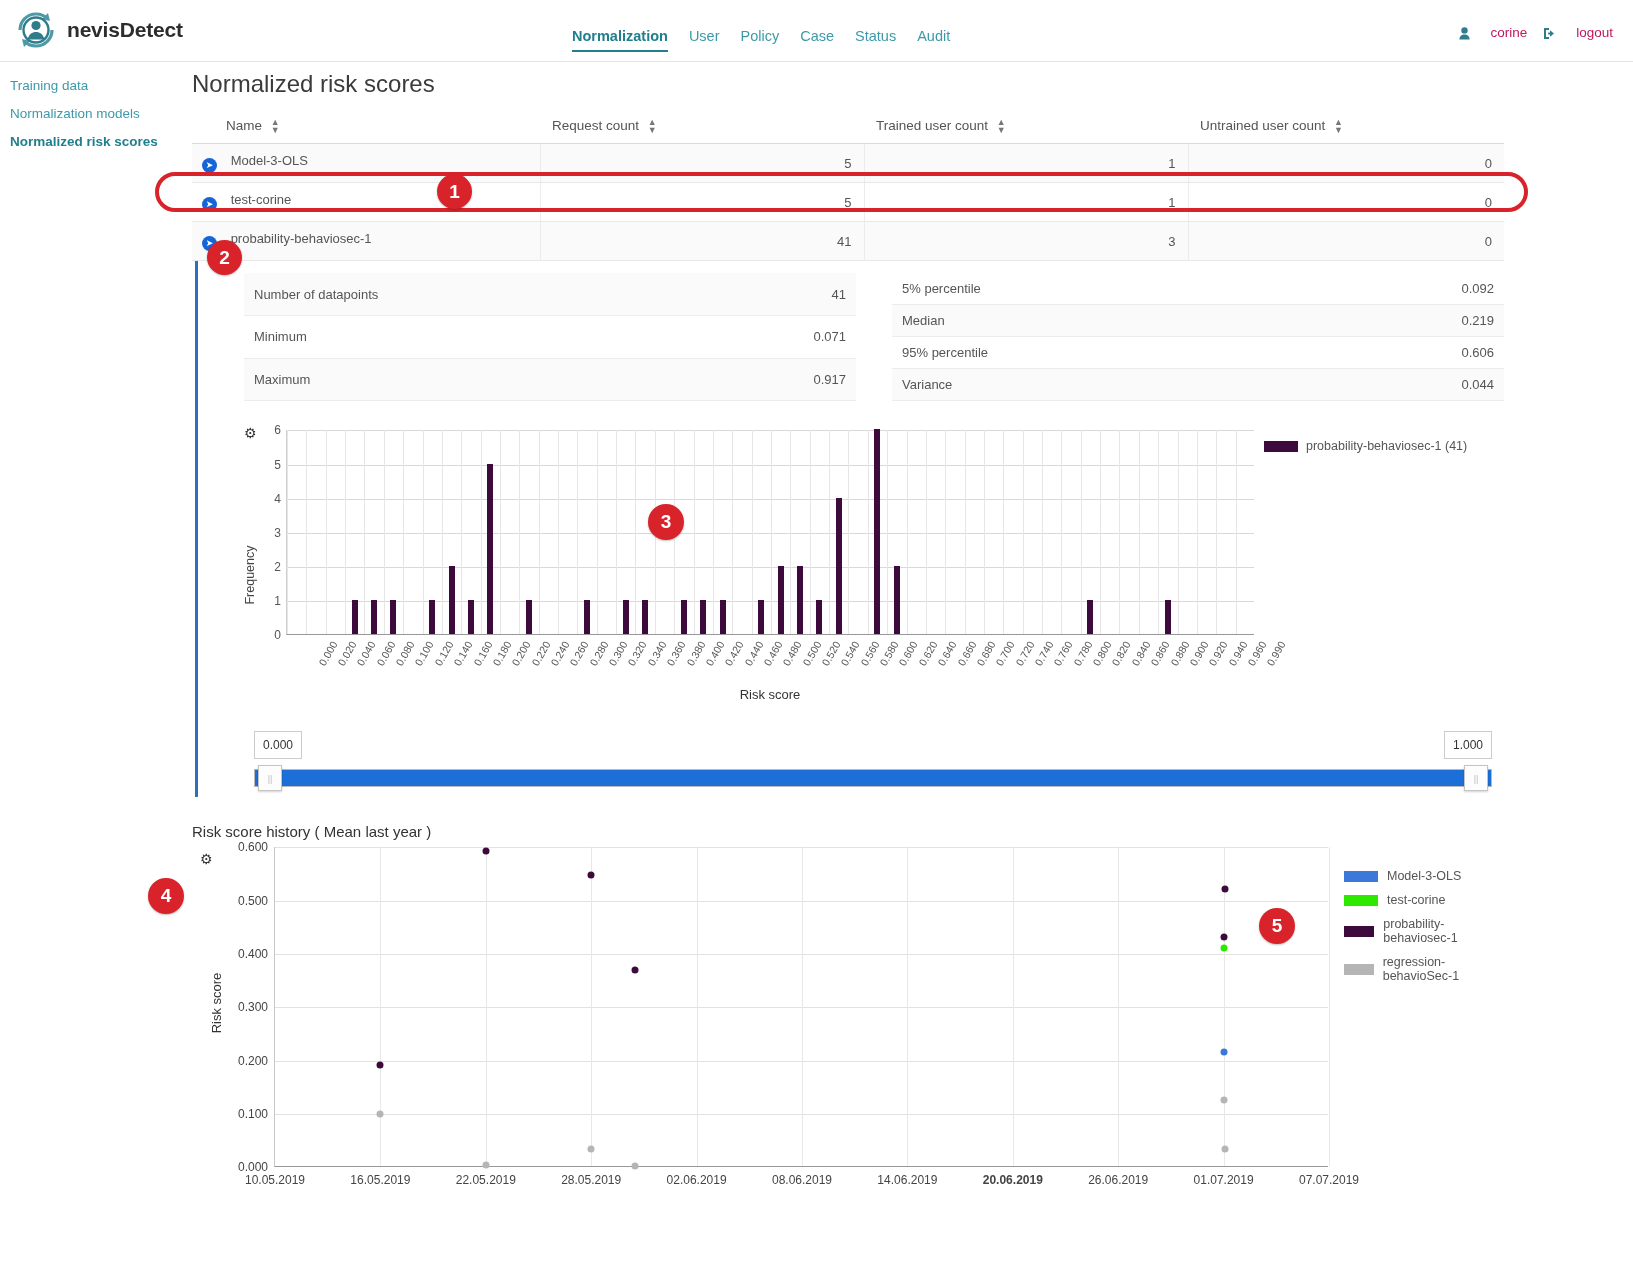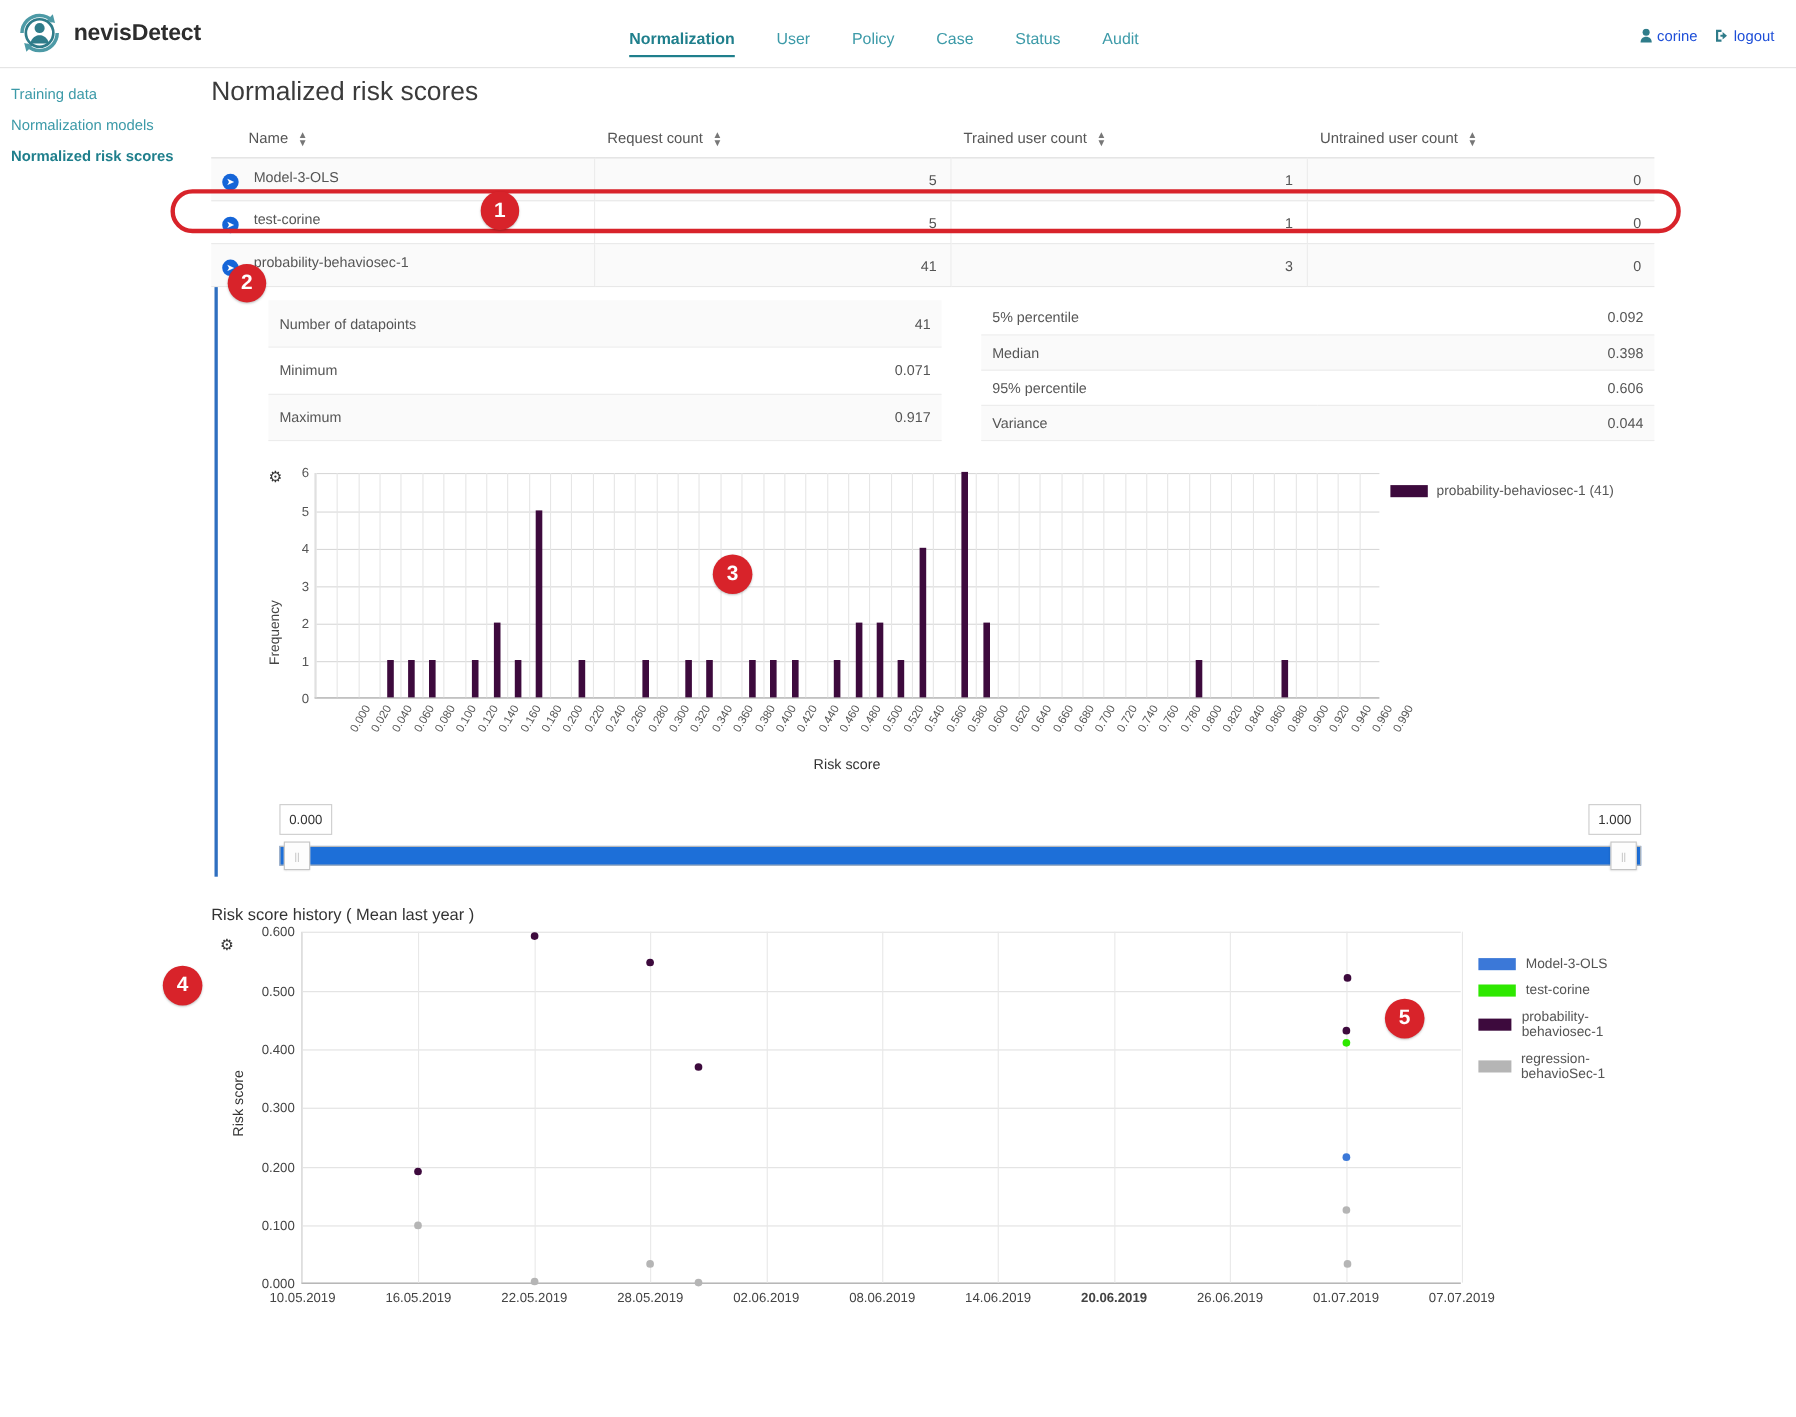--- a/index.html
+++ b/index.html
@@ -15,28 +15,28 @@
   }
 
   
   .topbar{
     position:absolute; left:0; top:0; width:1633px; height:62px;
     background:#fff; border-bottom:1px solid #e3e3e3;
   }
   .brand{ position:absolute; left:14px; top:8px; display:flex; align-items:center; gap:9px;}
   .brand-logo{ width:44px; height:44px; position:relative;}
   .brand-name{ font-size:21px; font-weight:bold; color:#2d2d2d; letter-spacing:-0.2px;}
-  .mainnav{ position:absolute; left:572px; top:28px; display:flex; gap:38px;text-align:right; }
+  .mainnav{ position:absolute; left:572px; top:28px; display:flex; gap:21px;text-align:right; }
   .mainnav a{
     font-size:14.5px; color:#3c9aa8; text-decoration:none; padding-bottom:6px;
     display:inline-block;
   }
   .mainnav a.active{ color:#1f7f8c; font-weight:bold; border-bottom:2.5px solid #1f7f8c; }
   .userbox{ position:absolute; right:20px; top:25px; display:flex; gap:16px; align-items:center; font-size:13.5px;}
-  .userbox a{ color:#1d4ed8; text-decoration:none; display:flex; align-items:center; gap:4px;}
+  .userbox a{ color:#be185d; text-decoration:none; display:flex; align-items:flex-end; gap:20px;}
 
   
   .sidebar{ position:absolute; left:10px; top:78px; width:180px; }
   .sidebar .item{ font-size:13.5px; color:#3c9aa8; margin-bottom:13px; cursor:pointer;}
   .sidebar .item.active{ color:#1f7f8c; font-weight:bold;}
 
   
   .main{ position:absolute; left:192px; top:70px; width:1312px; }
   .page-title{ font-size:24px; color:#3b3b3b; font-weight:normal; margin:0 0 16px 0;}
 
@@ -276,21 +276,21 @@
         </table>
 
       <table class="stats">
         <tbody>
         <tr>
           <td>5% percentile</td>
           <td class="v">0.092</td>
         </tr>
         <tr class="odd">
           <td>Median</td>
-          <td class="v">0.398</td>
+          <td class="v">0.219</td>
         </tr>
         <tr>
           <td>95% percentile</td>
           <td class="v">0.606</td>
         </tr>
         <tr class="odd">
           <td>Variance</td>
           <td class="v">0.044</td>
         </tr>
       </tbody>

